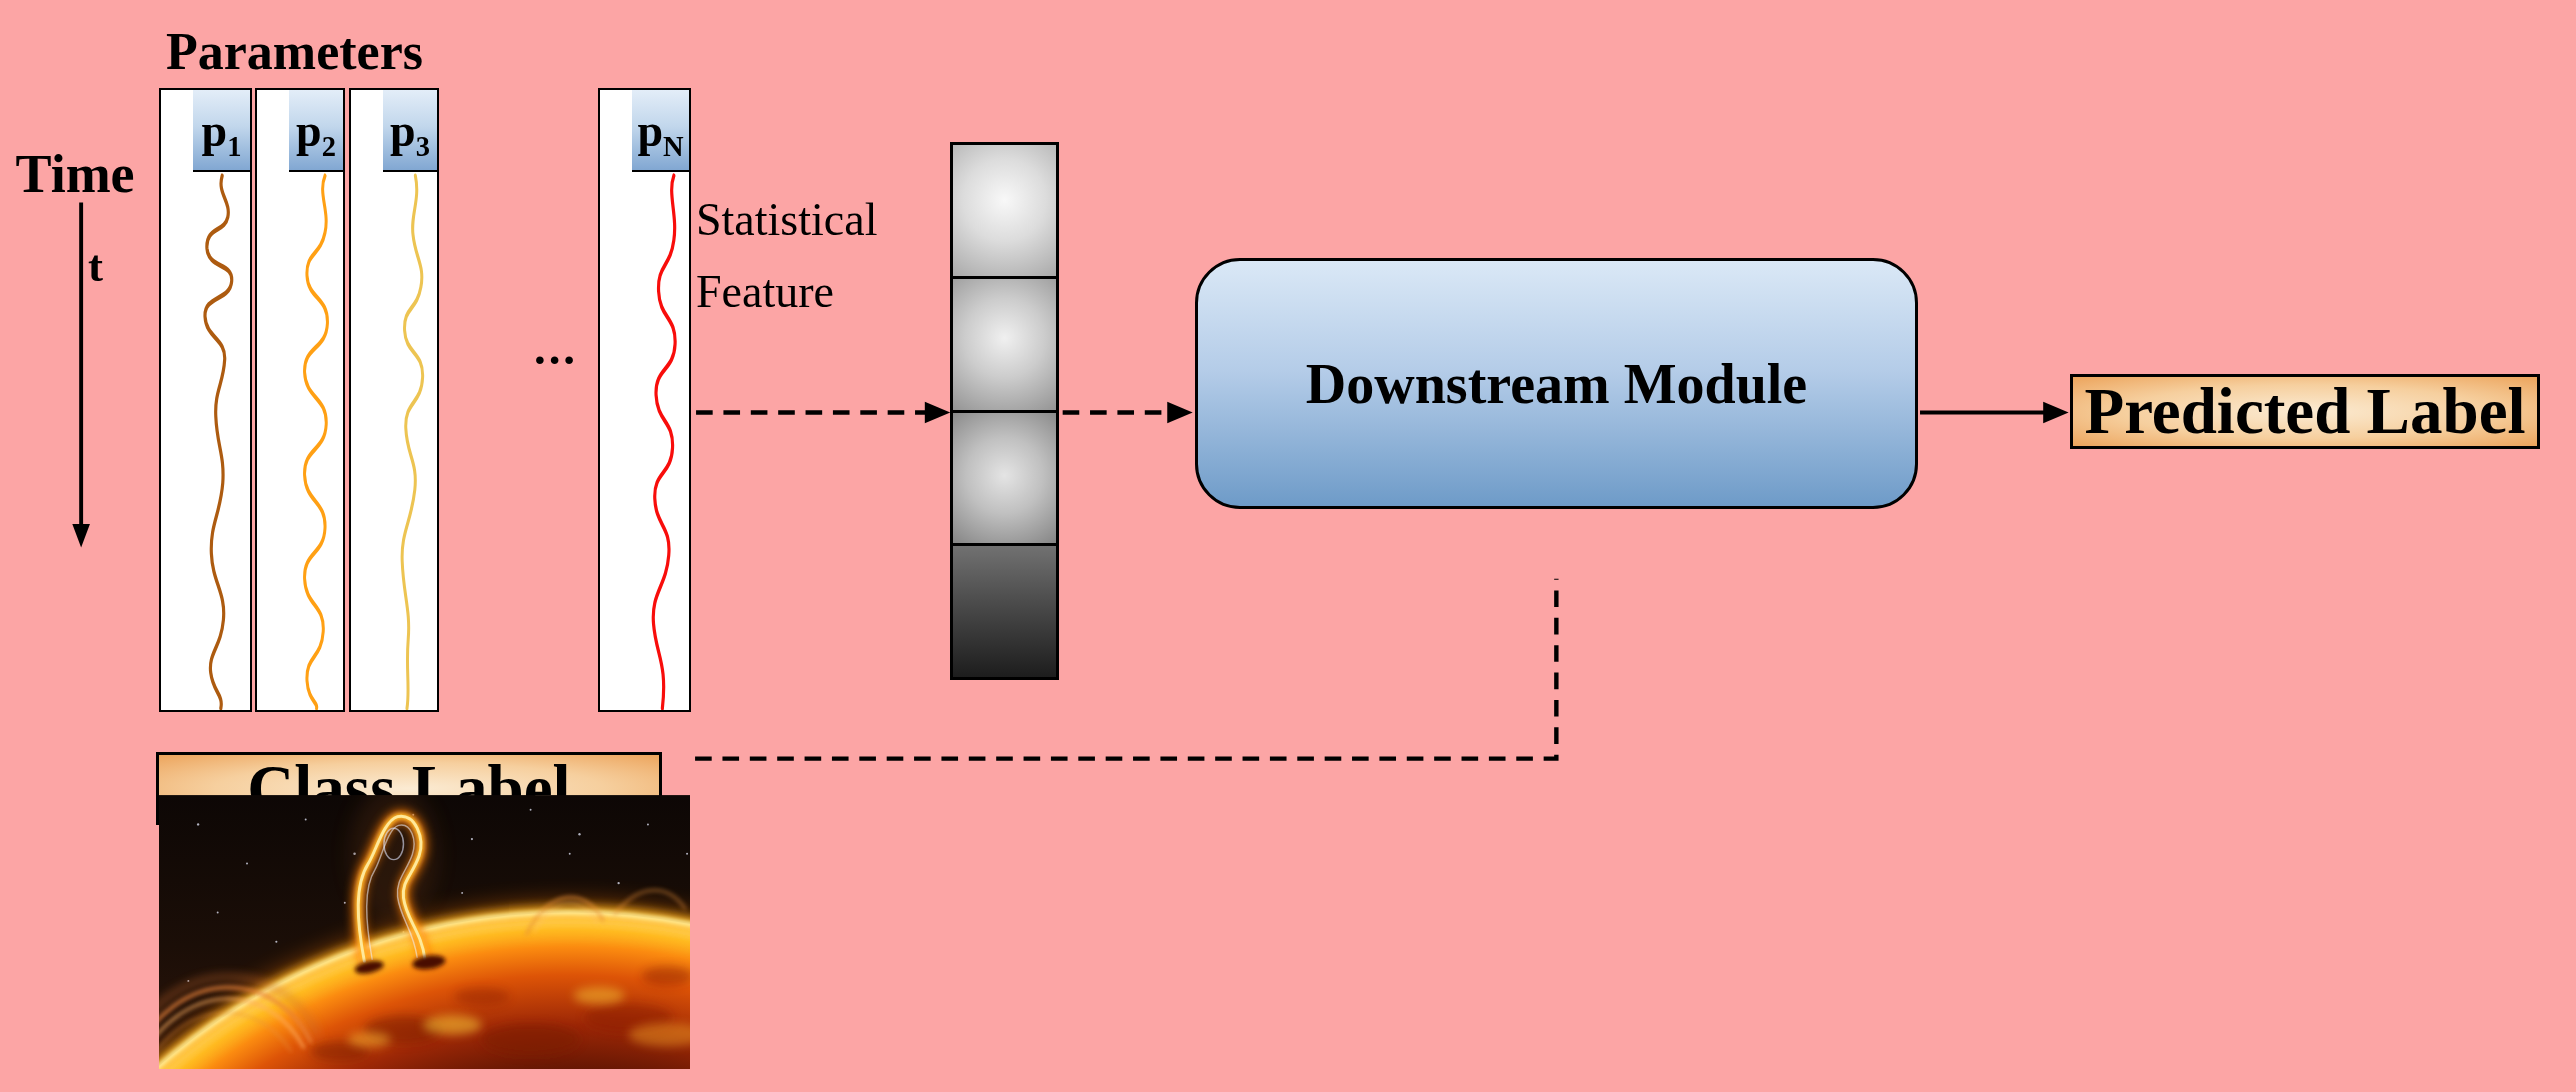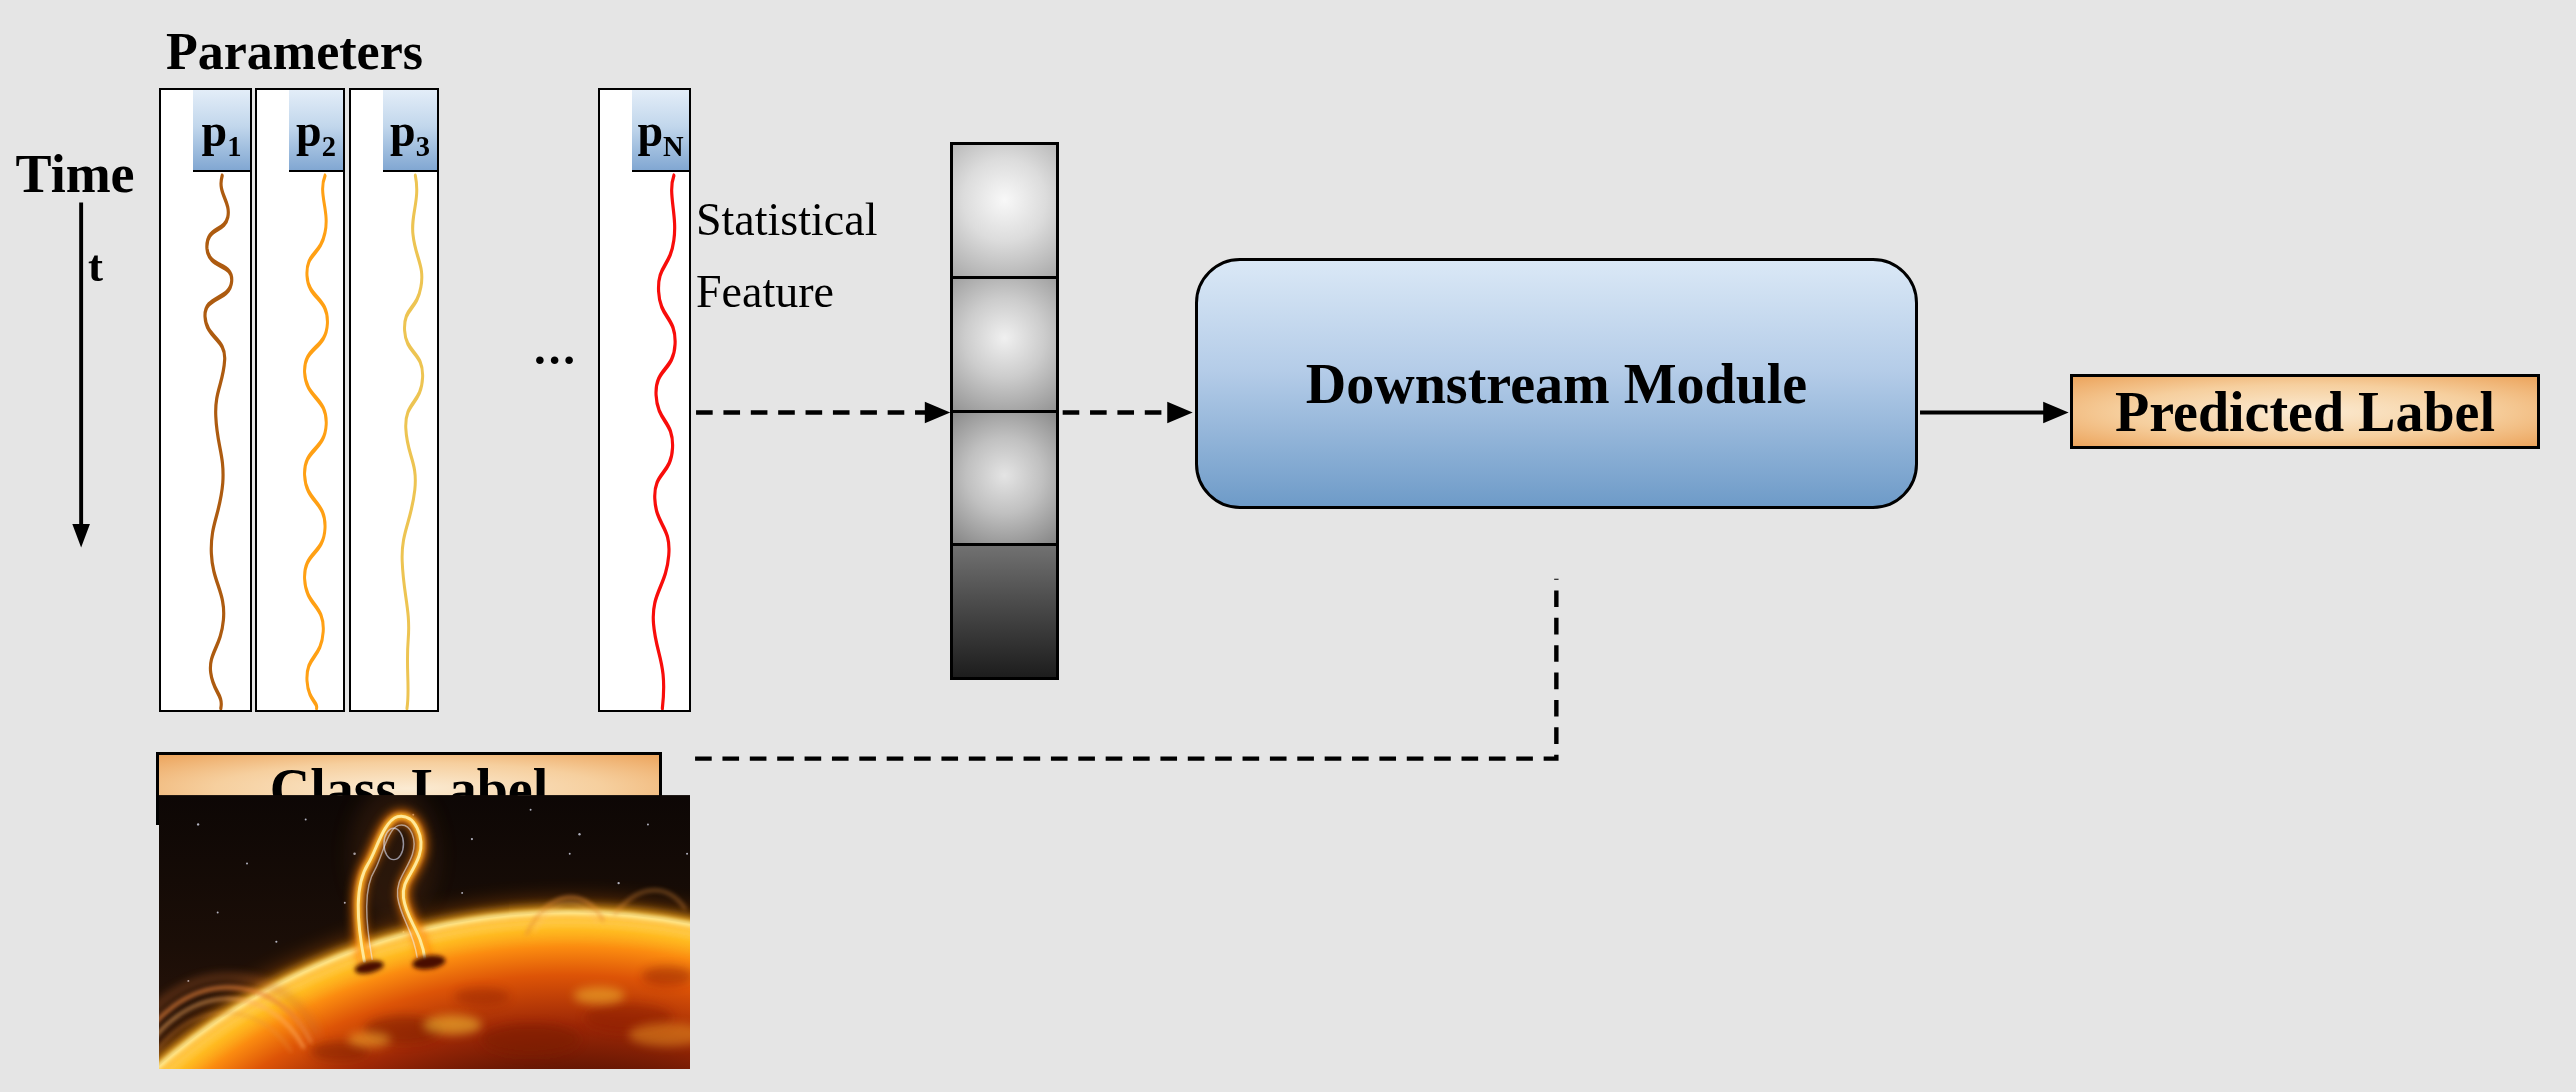--- a/index.html
+++ b/index.html
@@ -1,17 +1,17 @@
 <!DOCTYPE html>
 <html><head>
 <meta charset="utf-8">
 <style>
   html,body{margin:0;padding:0;background:#fff;}
   #canvas{
-    position:relative;width:2576px;height:1093px;background:#e5e5e5;
+    position:relative;width:2576px;height:1093px;background:#fca5a5;
     font-family:"Liberation Serif","DejaVu Serif",serif;color:#000;overflow:hidden;
   }
   .abs{position:absolute;}
   .title{left:166px;top:21.5px;font-weight:bold;font-size:52px;}
   .timelabel{left:15.6px;top:143px;font-weight:bold;font-size:54px;}
   .tlabel{left:88px;top:240px;font-weight:bold;font-size:45px;}
   .dots{left:534px;top:321px;font-size:47px;font-weight:bold;letter-spacing:2.9px;}
   .stat{left:696px;top:184px;font-size:46px;line-height:72px;white-space:nowrap;}
 
   .col{position:absolute;top:88px;height:624px;border:2.9px solid #000;box-sizing:border-box;
@@ -31,21 +31,21 @@
   .cell2{background:radial-gradient(circle at 50% 45%,#f0f0f0 0%,#cccccc 45%,#949494 100%);}
   .cell3{background:radial-gradient(circle at 50% 48%,#e4e4e4 0%,#c0c0c0 45%,#858585 100%);}
   .cell4{background:linear-gradient(180deg,#717171 0%,#4a4a4a 45%,#1d1d1d 100%);}
 
   .module{position:absolute;left:1195px;top:258px;width:723px;height:251px;
        border:3.9px solid #000;border-radius:45px;box-sizing:border-box;
        background:linear-gradient(180deg,#dae8f6 0%,#b4cce8 45%,#6e9bc8 100%);
        display:flex;align-items:center;justify-content:center;font-weight:bold;font-size:56px;}
   .orangebox{position:absolute;border:3.9px solid #000;box-sizing:border-box;
        background:radial-gradient(ellipse at 50% 50%,#fbebd3 0%,#f6cf9e 55%,#eca45c 100%);
-       display:flex;align-items:center;justify-content:center;font-weight:bold;font-size:56px;}
+       display:flex;align-items:center;justify-content:center;font-weight:bold;font-size:65px;}
   .predicted{left:2070px;top:374px;width:470px;height:75px;}
   .classlabel{left:156px;top:752px;width:506px;height:73px;}
 
   .overlay{position:absolute;left:0;top:0;width:2576px;height:1093px;pointer-events:none;}
   .sunimg{position:absolute;left:159px;top:795px;width:531px;height:274px;}
 </style>
 </head>
 <body>
 
 <div id="canvas">

